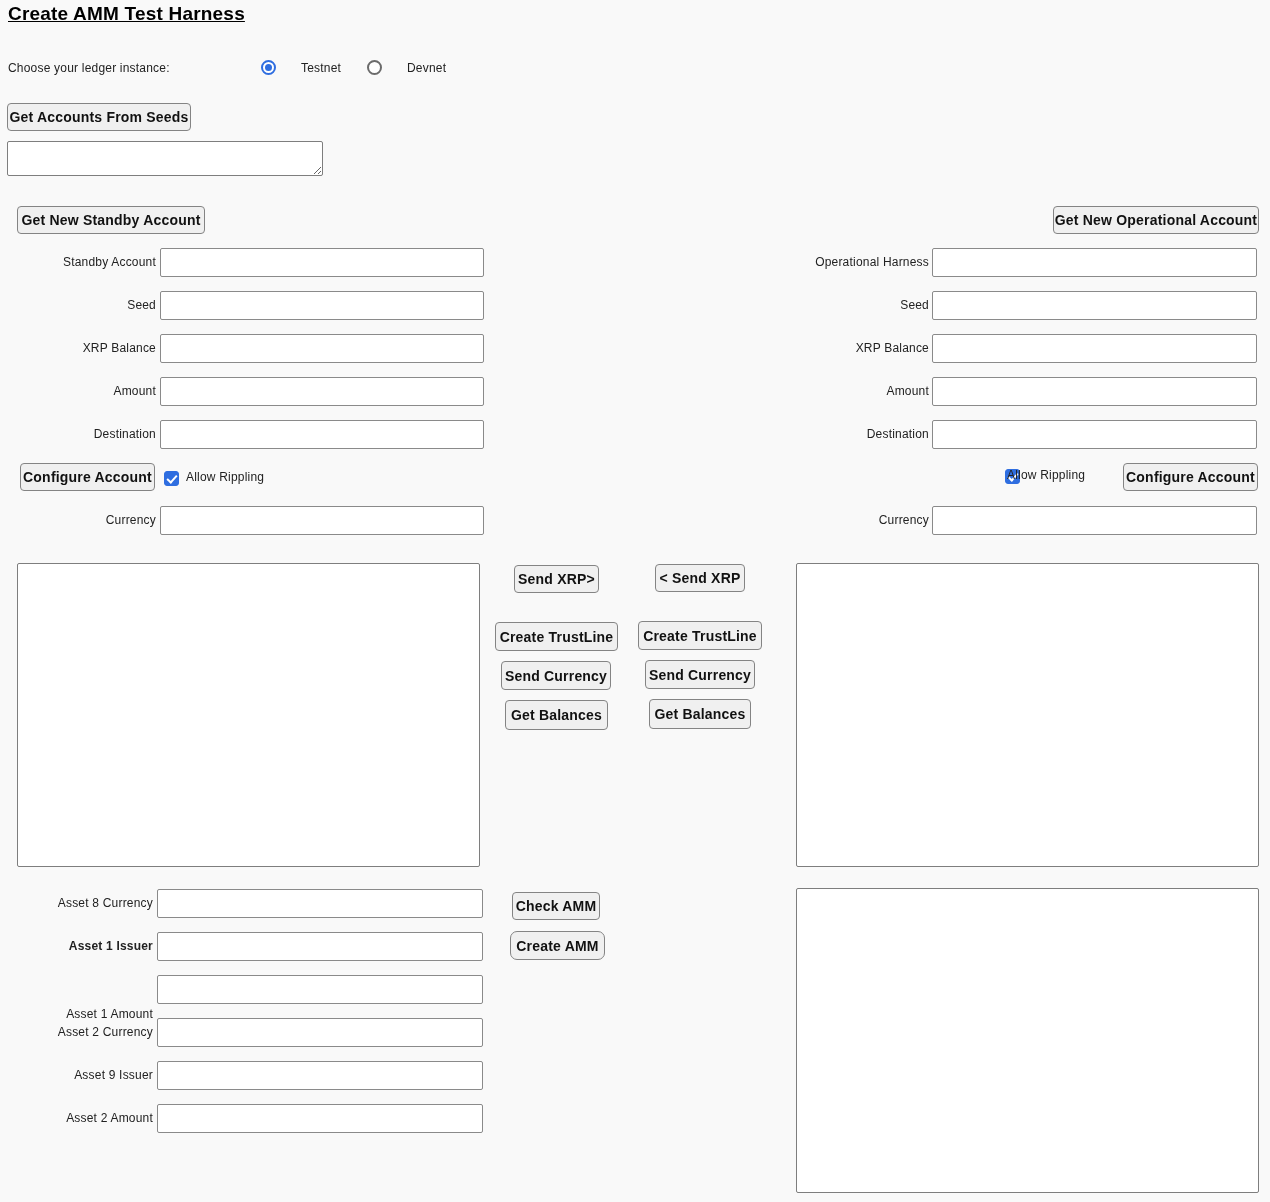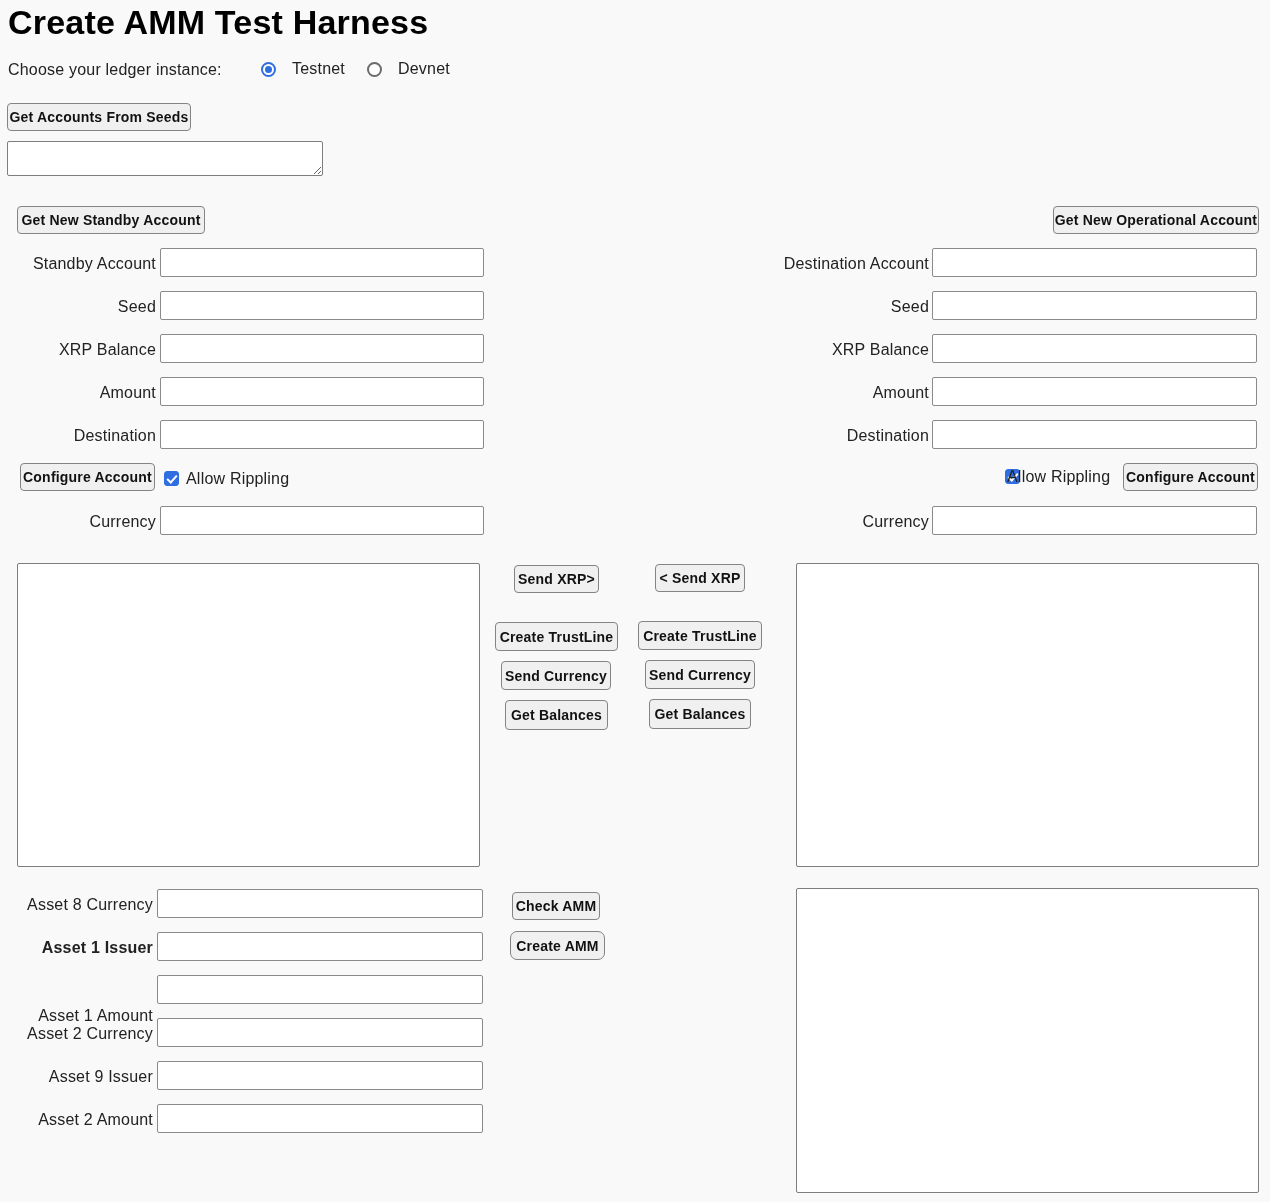--- a/index.html
+++ b/index.html
@@ -6,27 +6,28 @@
   html, body { width: 1270px; height: 1202px; }
   body {
     background: #f9f9f9;
     font-family: "Liberation Sans", sans-serif;
     color: #1e1e1e;
     position: relative;
     overflow: hidden;
   }
   .abs { position: absolute; }
   .page-title {
-    font-size: 34px;
+    font-size: 19px;
     font-weight: 700;
     color: #000;
     letter-spacing: 0.2px;
+    text-decoration: underline;
   }
   .lbl {
-    font-size: 16px;
+    font-size: 12px;
     color: #222;
     letter-spacing: 0.2px;
     white-space: nowrap;
   }
   .lbl.right { text-align: right; }
   .btn {
     background: #f0f0f0;
     border: 1px solid #848484;
     border-radius: 4px;
     font-family: "Liberation Sans", sans-serif;
@@ -55,21 +56,21 @@
     border-radius: 2px;
     font-family: "Liberation Sans", sans-serif;
     font-size: 15px;
     padding: 4px 6px;
     color: #111;
   }
   textarea.noresize { resize: none; }
   .radio-opt {
     display: flex;
     align-items: center;
-    gap: 16px;
+    gap: 25px;
     cursor: pointer;
   }
   input[type="radio"] {
     appearance: none;
     -webkit-appearance: none;
     width: 15px; height: 15px;
     border: 2px solid #6b6b6b;
     border-radius: 50%;
     background: #fff;
     position: relative;
@@ -146,21 +147,21 @@
 <input class="abs tin" style="left: 160px; top: 420px; width: 324px; height: 29px;">
 
 <button class="abs btn" style="left:20px; top:463px; width:135px; height:28px;">Configure Account</button>
 <input type="checkbox" class="abs" style="left: 164px; top: 471px;" checked="">
 <span class="abs lbl" style="left:186px; top:470px;">Allow Rippling</span>
 
 <span class="abs lbl right" style="left:0; top:513px; width:156px;">Currency</span>
 <input class="abs tin" style="left: 160px; top: 506px; width: 324px; height: 29px;">
 
 
-<span class="abs lbl right" style="left:700px; top:255px; width:229px;">Destination Account</span>
+<span class="abs lbl right" style="left:700px; top:255px; width:229px;">Operational Harness</span>
 <input class="abs tin" style="left: 932px; top: 248px; width: 325px; height: 29px;">
 <span class="abs lbl right" style="left:700px; top:298px; width:229px;">Seed</span>
 <input class="abs tin" style="left: 932px; top: 291px; width: 325px; height: 29px;">
 <span class="abs lbl right" style="left:700px; top:341px; width:229px;">XRP Balance</span>
 <input class="abs tin" style="left: 932px; top: 334px; width: 325px; height: 29px;">
 <span class="abs lbl right" style="left:700px; top:384px; width:229px;">Amount</span>
 <input class="abs tin" style="left: 932px; top: 377px; width: 325px; height: 29px;">
 <span class="abs lbl right" style="left:700px; top:427px; width:229px;">Destination</span>
 <input class="abs tin" style="left: 932px; top: 420px; width: 325px; height: 29px;">
 

